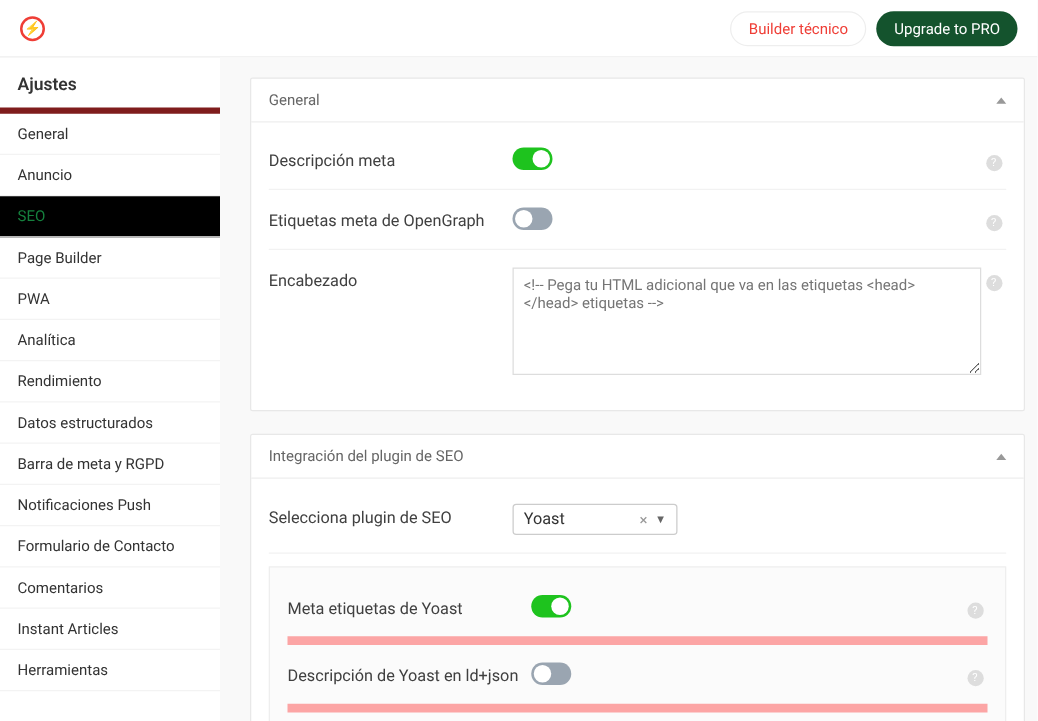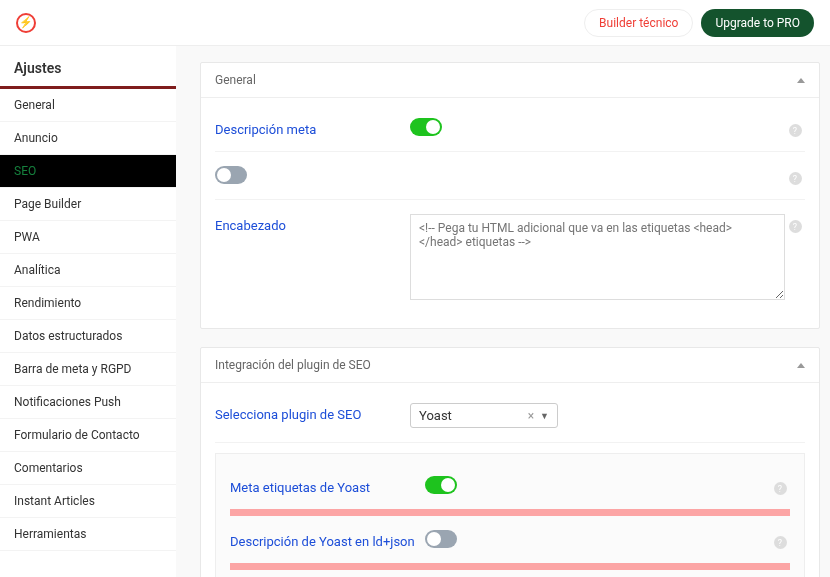--- a/index.html
+++ b/index.html
@@ -6,42 +6,42 @@
 body{background:#fff;color:#333;font-size:13px;width:830px}
 .topbar{height:46px;display:flex;align-items:center;justify-content:space-between;padding:0 16px;border-bottom:1px solid #eee}
 .logo{width:20px;height:20px;border:2px solid #ef3e36;border-radius:50%;display:flex;align-items:center;justify-content:center;color:#ef3e36;font-size:11px;font-weight:bold}
 .topbar-right{display:flex;gap:8px;align-items:center}
 .btn-outline{border:1px solid #eee;background:#fff;color:#ef3e36;padding:6px 14px;border-radius:16px;font-size:12px;cursor:pointer}
 .btn-pro{background:#14532d;color:#fff;border:none;padding:7px 14px;border-radius:16px;font-size:12px;cursor:pointer}
 .layout{display:flex}
 .sidebar{width:176px;flex-shrink:0}
 .side-head{padding:14px 14px;display:flex;justify-content:space-between;align-items:center;font-size:15px;color:#444;border-bottom:1px solid #eee}
 .info-ico{width:16px;height:16px;border:2px solid #f0a500;border-radius:50%;display:flex;align-items:center;justify-content:center;color:#f0a500;font-size:10px;font-weight:bold}
-.side-sub{padding:14px 14px 10px;font-weight:600;font-size:14px;color:#333;border-bottom:3px solid #7f1d1d}
+.side-sub{padding:14px 14px 10px;font-weight:600;font-size:14px;color:#333;border-bottom:5px solid #7f1d1d}
 .side-item{padding:9px 14px;font-size:12px;color:#333;cursor:pointer;border-bottom:1px solid #f3f3f3}
 .side-item.active{background:#000;color:#15803d}
 .main{flex:1;background:#f9f9f9;padding:16px 10px 0 24px}
 .card{background:#fff;border:1px solid #e8e8e8;border-radius:2px;margin-bottom:18px}
 .card-head{padding:10px 14px;font-size:12px;color:#666;display:flex;justify-content:space-between;align-items:center;border-bottom:1px solid #eee;cursor:pointer}
 .caret{width:0;height:0;border-left:4px solid transparent;border-right:4px solid transparent;border-bottom:5px solid #999}
 .card-body{padding:6px 14px 14px}
 .row{display:flex;align-items:flex-start;padding:14px 0;border-bottom:1px solid #f2f2f2}
 .row:last-child{border-bottom:none}
-.row-label{width:195px;flex-shrink:0;font-size:13px;color:#1d4ed8;padding-top:4px}
+.row-label{width:195px;flex-shrink:0;font-size:13px;color:#404040;padding-top:4px}
 .row-ctrl{flex:1;display:flex;align-items:flex-start}
 .row-help{width:20px;flex-shrink:0;display:flex;justify-content:center;padding-top:6px}
 .help-ico{width:13px;height:13px;border-radius:50%;background:#ddd;color:#fff;font-size:9px;display:flex;align-items:center;justify-content:center}
 .toggle{width:32px;height:18px;border-radius:9px;position:relative;cursor:pointer}
 .toggle .knob{position:absolute;width:14px;height:14px;border-radius:50%;background:#fff;top:2px}
 .toggle.on{background:#1ec31e}
 .toggle.on .knob{right:2px}
 .toggle.off{background:#9aa5b1}
 .toggle.off .knob{left:2px}
 textarea{width:100%;height:86px;border:1px solid #ddd;padding:6px 8px;font-size:12px;color:#888;resize:both;font-family:inherit}
-.select{border:1px solid #ccc;border-radius:3px;padding:4px 8px;width:148px;display:flex;align-items:center;justify-content:space-between;background:#fff;cursor:pointer;font-size:13px}
+.select{border:1px solid #ccc;border-radius:3px;padding:4px 8px;width:132px;display:flex;align-items:center;justify-content:space-between;background:#fff;cursor:pointer;font-size:13px}
 .select .x{color:#999;margin-left:auto;margin-right:6px;font-size:12px}
 .select .dd{color:#666;font-size:9px}
 .sub-sec{background:#fbfbfb;border:1px solid #eee;padding:8px 14px;margin-top:10px}
 .sub-sec .row{border-bottom:7px solid #fca5a5}
 </style>
 </head>
 <body>
 
 <div class="topbar">
   <div class="logo">⚡</div>
@@ -85,20 +85,21 @@
           <div class="row-ctrl">
               <div class="toggle on">
                 <div class="knob"></div>
               </div>
             </div>
           <div class="row-help">
               <div class="help-ico">?</div>
             </div>
         </div>
         <div class="row">
+          <div class="row-label">Etiquetas meta de OpenGraph</div>
           <div class="row-ctrl">
               <div class="toggle off">
                 <div class="knob"></div>
               </div>
             </div>
           <div class="row-help">
               <div class="help-ico">?</div>
             </div>
         </div>
         <div class="row">

